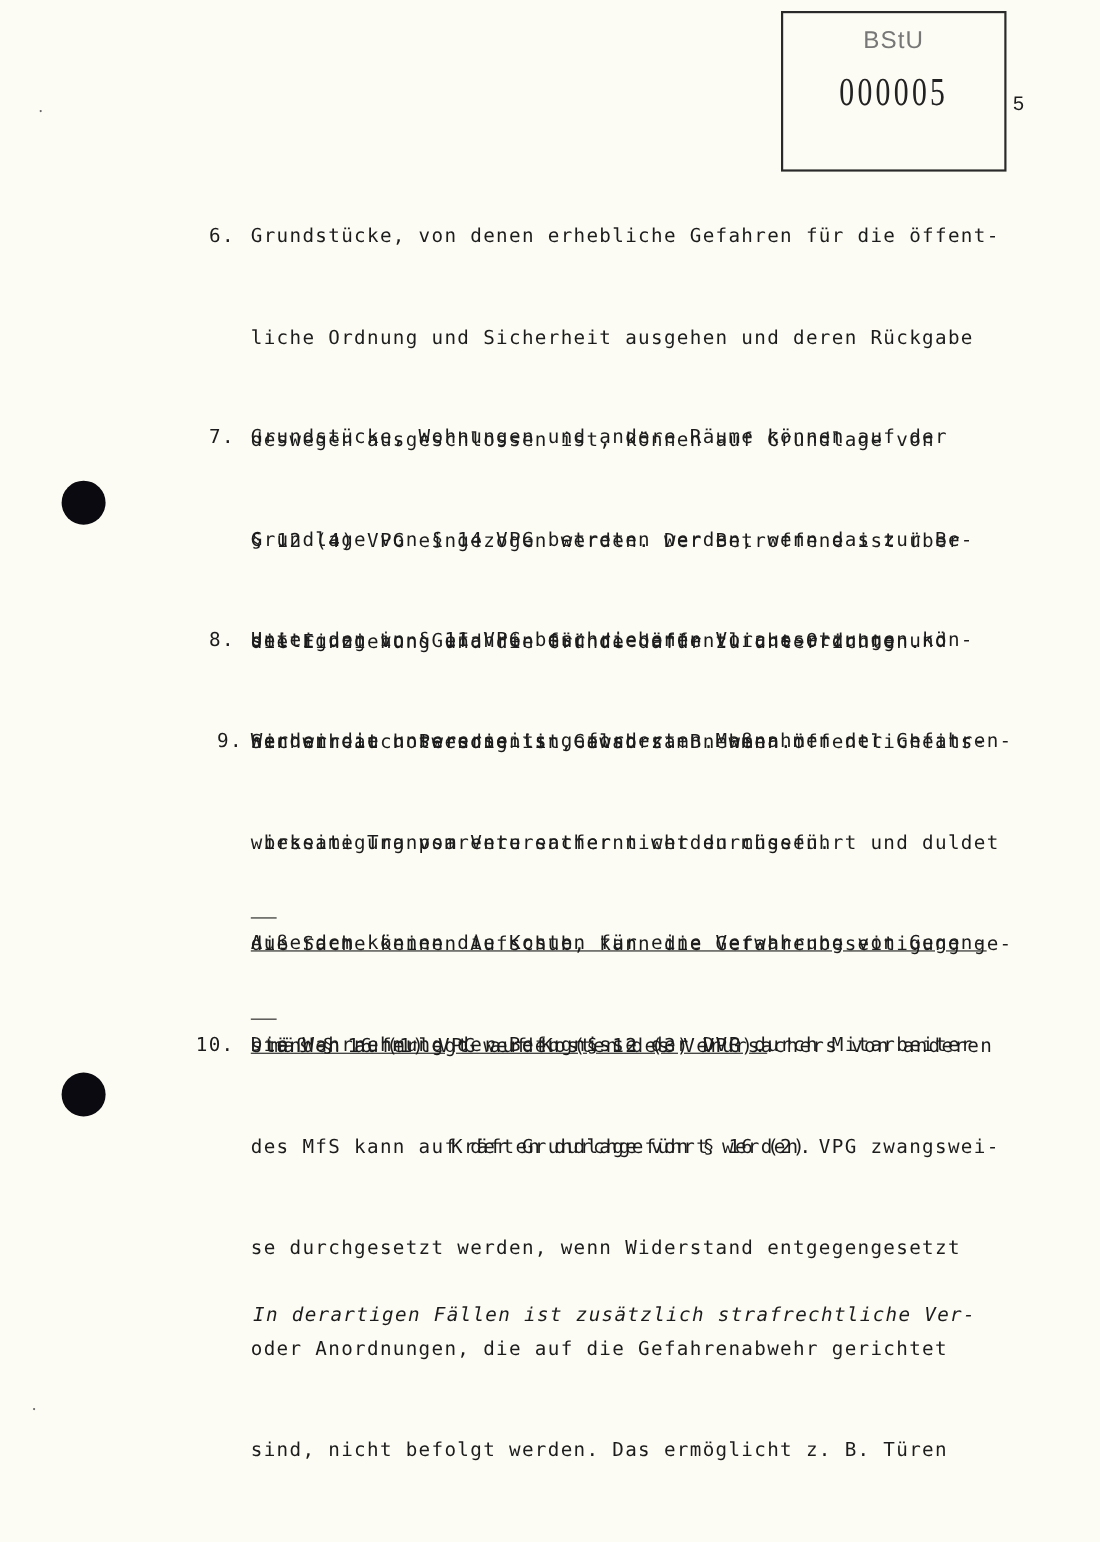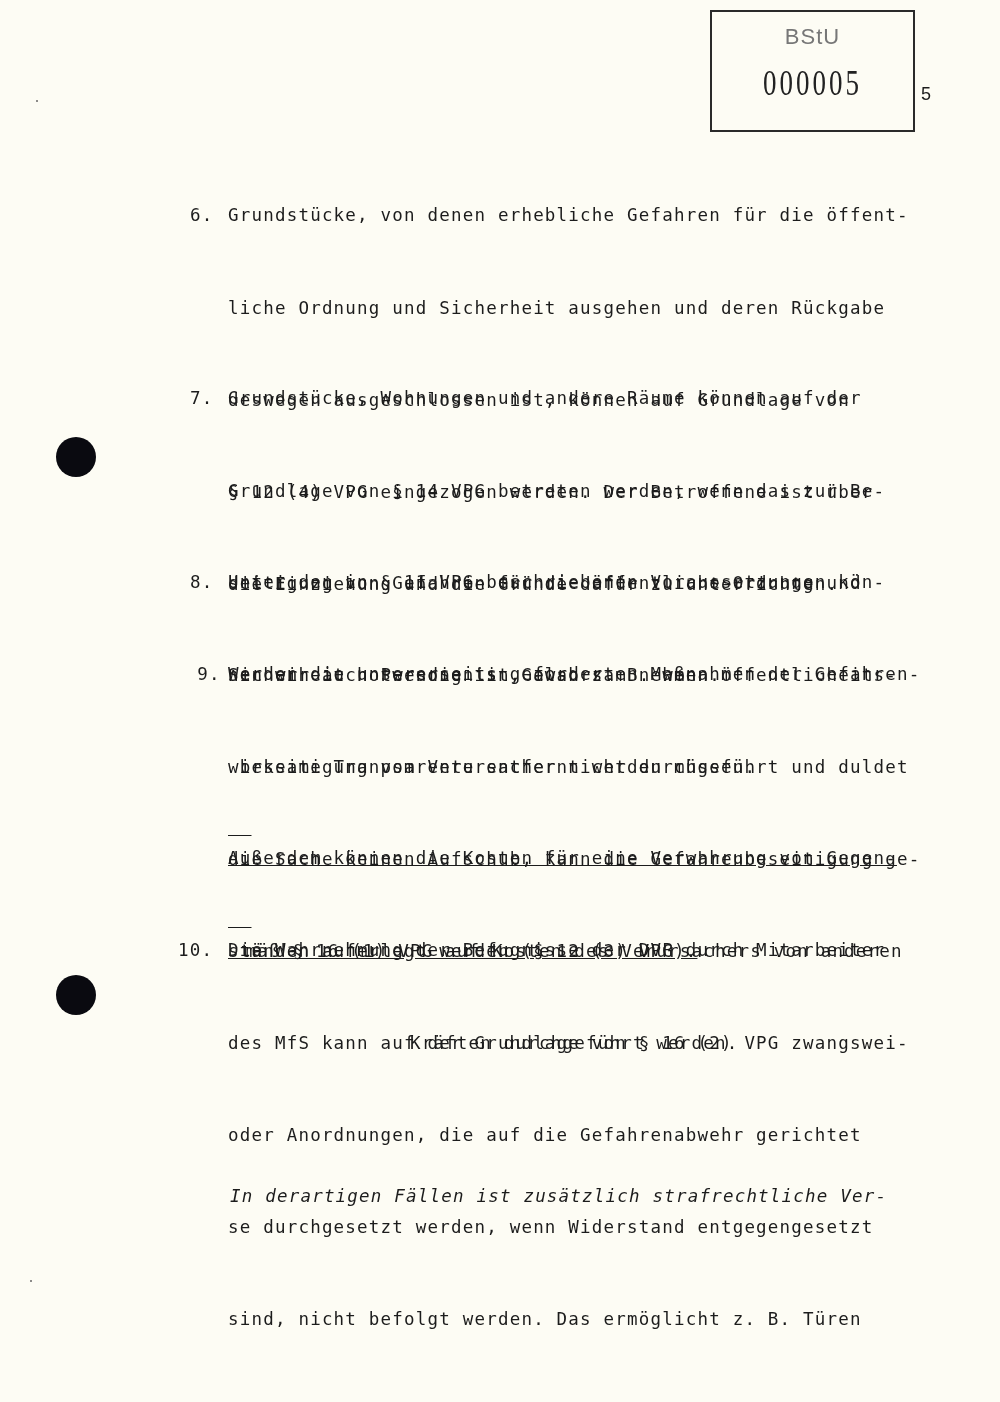--- a/index.html
+++ b/index.html
@@ -7,21 +7,21 @@
       width: 1000px; height: 1402px;
       background: #fdfcf4;
       position: relative;
       overflow: hidden;
       font-family: "DejaVu Sans Mono", "Liberation Mono", monospace;
       color: #1c1c1c;
     }
     .stamp {
       position: absolute;
       left: 710px; top: 10px;
-      width: 205px; height: 122px;
+      width: 205px; height: 146px;
       border: 2px solid #2a2a2a;
       box-sizing: border-box;
     }
     .stamp-org {
       position: absolute; top: 12px; left: 0; width: 100%;
       text-align: center;
       font-family: "Liberation Sans", sans-serif;
       font-size: 22px; color: #777; letter-spacing: 1px;
     }
     .stamp-num {
@@ -110,21 +110,21 @@
   <span class="ln">Kräften durchgeführt werden.</span>
 </div>
 <div class="para" style="top:782px;text-decoration:underline;">
   <span class="ln">Außerdem können die Kosten für eine Verwahrung von Gegen-</span>
   <span class="ln">ständen auferlegt werden (§ 12 (3) VPG).</span>
 </div>
 
 <div class="item" style="top:874px; left:178px;">
   <span class="ln first"><span class="num" style="width:50px;">10.</span><span>Die Wahrnehmung der Befugnisse der DVP durch Mitarbeiter</span></span>
   <span class="ln" style="padding-left:50px;">des MfS kann auf der Grundlage von § 16 (2) VPG zwangswei-</span>
+  <span class="ln" style="padding-left:50px;">se durchgesetzt werden, wenn Widerstand entgegengesetzt</span>
   <span class="ln" style="padding-left:50px;">oder Anordnungen, die auf die Gefahrenabwehr gerichtet</span>
-  <span class="ln" style="padding-left:50px;">se durchgesetzt werden, wenn Widerstand entgegengesetzt</span>
   <span class="ln" style="padding-left:50px;">sind, nicht befolgt werden. Das ermöglicht z. B. Türen</span>
   <span class="ln" style="padding-left:50px;">gewaltsam zu öffnen, Gegenstände gewaltsam wegzunehmen</span>
   
 </div>
 <div class="para" style="top:1120px; left:230px;font-style:italic;">
   <span class="ln">In derartigen Fällen ist zusätzlich strafrechtliche Ver-</span>
 </div>
 
 </body></html>

